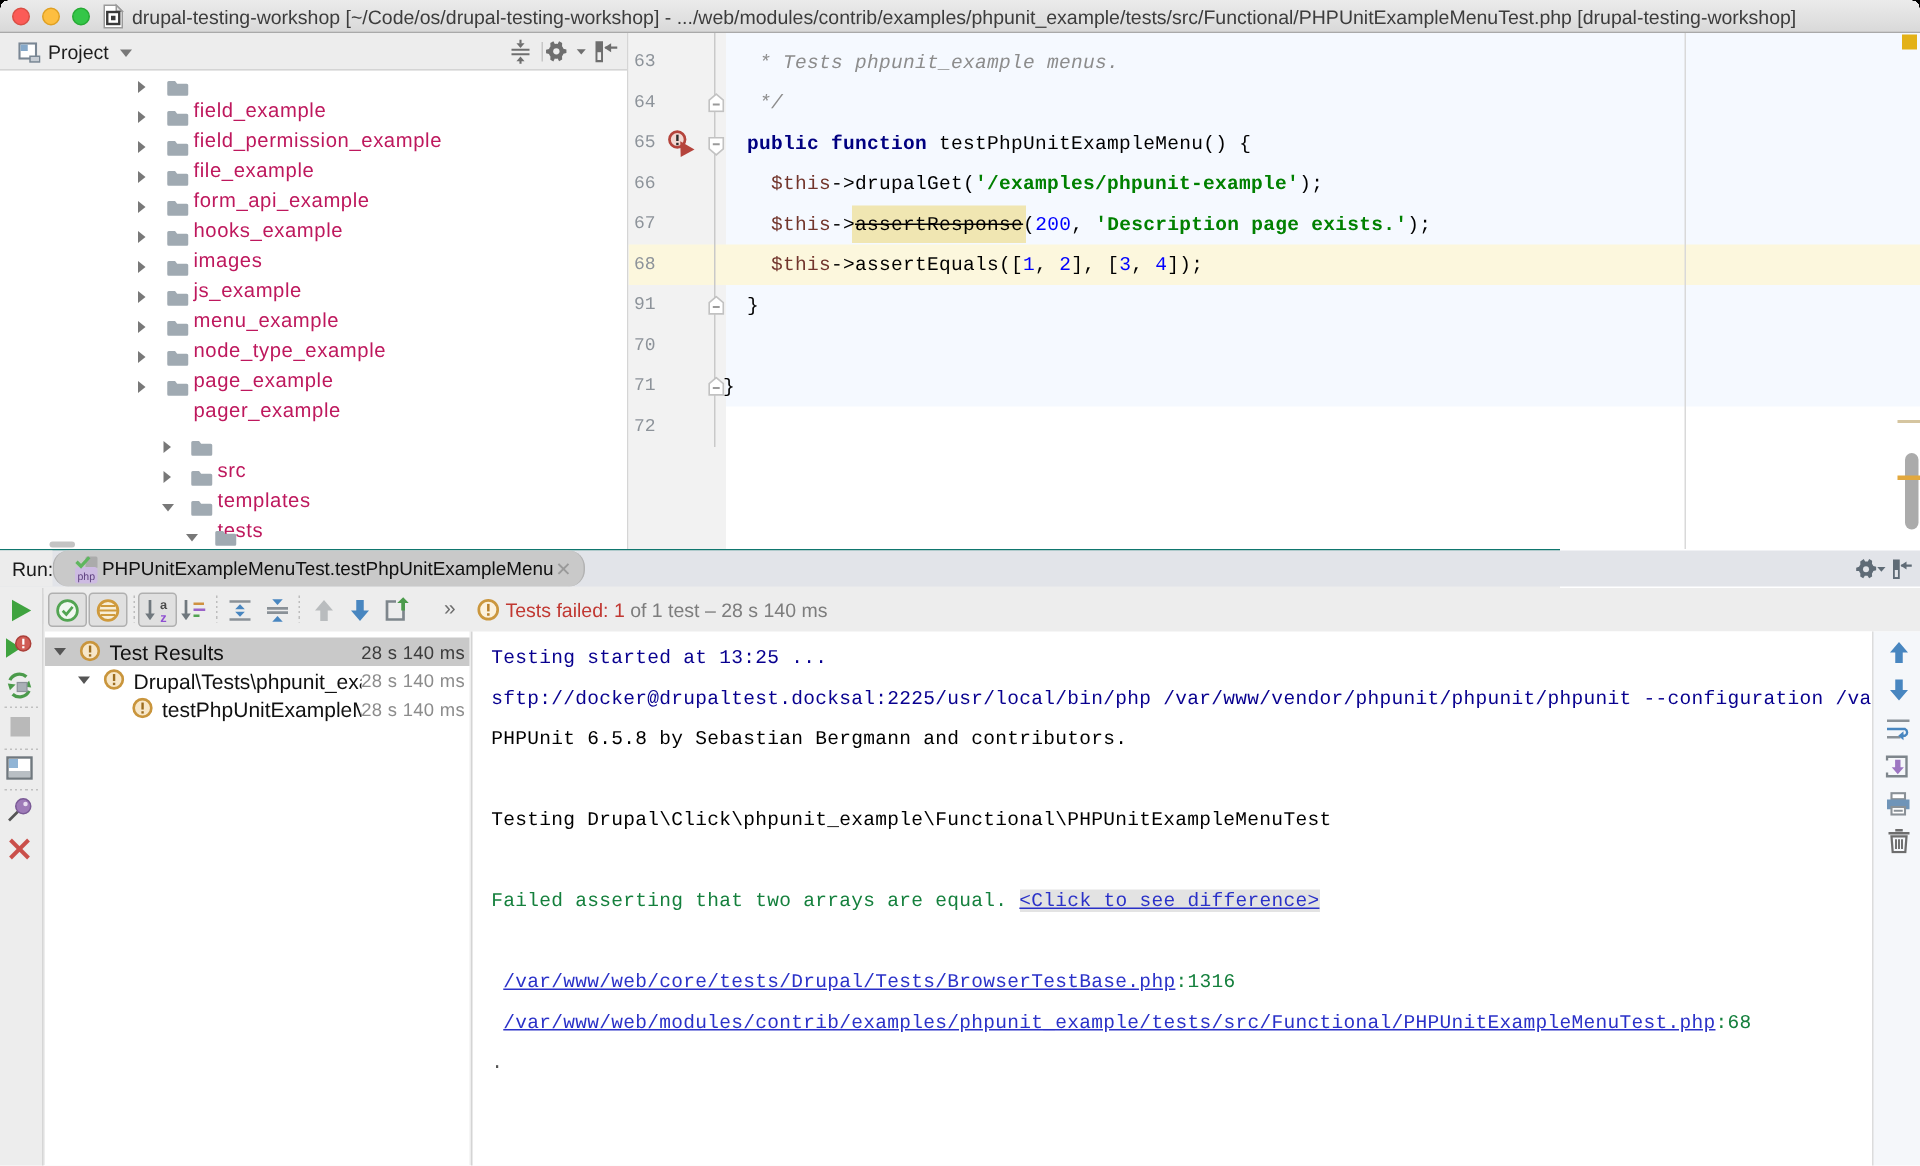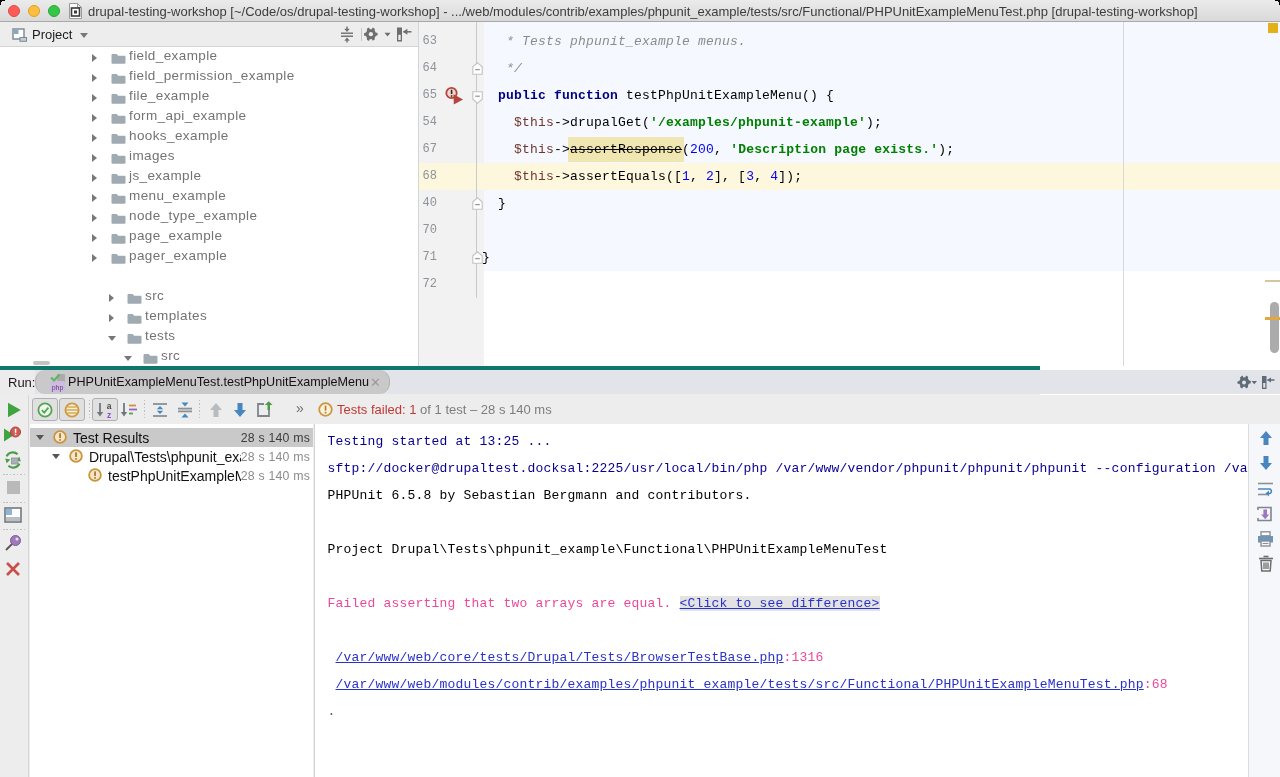--- a/index.html
+++ b/index.html
@@ -8,52 +8,52 @@
   .ab { position:absolute; }
   .m  { font-family:"Liberation Mono",monospace; font-size:13px; line-height:27px; letter-spacing:0.2px; white-space:pre; }
   svg { display:block; }
   #titlebar { left:0; top:0; width:1280px; height:22px;
     background:linear-gradient(#ebebeb,#d9d9d9); border-bottom:1px solid #a9a9a9; }
   .tl { position:absolute; top:5px; width:12px; height:12px; border-radius:50%; }
   #title-text { position:absolute; left:88px; top:3.5px; font-size:13px; color:#3c3c3c; white-space:nowrap; }
   #proj-head { left:0; top:22px; width:418px; height:25px; background:#ededed; border-bottom:1px solid #d4d4d4; }
   #tree { left:0; top:48px; width:418px; height:316px; background:#fff; overflow:hidden; }
   .trow { position:absolute; height:20px; width:418px; }
-  .trow .lbl { position:absolute; top:0; font-size:13.5px; letter-spacing:0.4px; color:#737373; }
+  .trow .lbl { position:absolute; top:18px; font-size:13.5px; letter-spacing:0.4px; color:#be185d; }
   .arr-r { position:absolute; top:6px; width:0; height:0; border-left:5px solid #787878; border-top:4px solid transparent; border-bottom:4px solid transparent; }
   .arr-d { position:absolute; top:8px; width:0; height:0; border-top:5px solid #787878; border-left:4px solid transparent; border-right:4px solid transparent; }
   .folder { position:absolute; top:4px; }
   #editor { left:418px; top:22px; width:862px; height:344px; background:#fff; overflow:hidden; border-left:1px solid #d5d5d5; }
   .lnum { position:absolute; width:18px; text-align:right; font-family:"Liberation Mono",monospace; font-size:12px; color:#8d939a; height:27px; line-height:27px; left:0px; }
   .cline { position:absolute; left:63px; height:27px; }
   .cm { color:#8c8c8c; font-style:italic; }
   .kw { color:#000080; font-weight:bold; }
   .st { color:#008000; font-weight:bold; }
   .nu { color:#0000ff; }
   .th { color:#72352c; }
-  #runpanel { left:0; top:366px; width:1040px; height:411px; background:#ededed; border-top:4px solid #0f766e; }
+  #runpanel { left:0; top:366px; width:1040px; height:411px; background:#ededed; border-top:1px solid #0f766e; }
   #tabrow { position:absolute; left:0; top:0; width:1280px; height:24px; background:#e2e4e9; }
   #runlabel { position:absolute; left:8px; top:4.5px; font-size:13px; color:#1a1a1a; }
   #tab { position:absolute; left:35px; top:0; width:355px; height:24px; background:#c9c9c9; border-left:1px solid #b2b2b2; border-right:1px solid #b2b2b2;border-radius:11px; }
   #tabtext { position:absolute; left:32px; top:5px; font-size:12.6px; color:#111; white-space:nowrap; }
   #tabclose { position:absolute; right:8px; top:5px; font-size:13px; color:#9a9a9a; }
   #toolrow { position:absolute; left:0; top:25px; width:1280px; height:29px; background:#ededed; }
   .togglebtn { position:absolute; top:3px; width:26px; height:23px; background:#e0e0e0; border:1px solid #b0b0b0; border-radius:3px; }
   #teststatus { position:absolute; left:337px; top:6.5px; font-size:13px; color:#7d7d7d; white-space:nowrap; }
   #teststatus b { color:#c13832; font-weight:normal; }
   #leftrail { position:absolute; left:0; top:25px; width:29px; height:386px; background:#ededed; border-right:1px solid #d6d6d6; }
   #testtree { position:absolute; left:30px; top:54px; width:283px; height:357px; background:#fff; }
   #console { position:absolute; left:314px; top:54px; width:934px; height:357px; background:#fff; border-left:1px solid #d4d4d4; overflow:hidden; }
   .ttrow { position:absolute; left:0; width:283px; height:19px; }
   .ttrow .lbl { position:absolute; top:1.5px; font-size:14px; color:#111; white-space:nowrap; }
   .ttrow .time { position:absolute; right:3px; top:2.5px; font-size:12.3px; letter-spacing:0.2px; color:#8c8c8c; }
   #conrail { position:absolute; left:1248px; top:54px; width:32px; height:357px; background:#f5f7fa; border-left:1px solid #dcdcdc; }
   .conline { position:absolute; left:12.5px; height:27px; color:#000; }
   .navy { color:#08008f; }
-  .dred { color:#ec4899; }
+  .dred { color:#15803d; }
   .lnk { color:#2a31c8; text-decoration:underline; }
 </style>
 </head>
 <body>
 
 <div class="ab" id="titlebar">
   <div style="position:absolute;left:0;top:0;width:5px;height:5px;background:radial-gradient(circle at 5px 5px, transparent 0 4.5px, #000 4.5px);"></div>
   <div style="position:absolute;right:0;top:0;width:5px;height:5px;background:radial-gradient(circle at 0 5px, transparent 0 4.5px, #000 4.5px);"></div>
   <div class="tl" style="left:8px;  background:#fc5b57; border:1px solid #d94f45;"></div>
   <div class="tl" style="left:28px; background:#fdbe40; border:1px solid #dfa023;"></div>
@@ -212,24 +212,24 @@
 <div class="ab" id="editor">
 <div class="ab" style="left:0;top:0;width:65px;height:344px;background:#f2f2f2;"></div>
 <div class="ab" style="left:65px;top:0;width:797px;height:249px;background:#f5f9ff;"></div>
 <div class="ab" style="left:0;top:140.5px;width:862px;height:27.5px;background:#fcf7dd;"></div>
 <div class="ab" style="left:57px;top:0;width:1px;height:276px;background:#c9c9c9;"></div>
 <div class="ab" style="left:704px;top:0;width:1px;height:344px;background:#d9d9d9;"></div>
 <div class="ab" style="left:148.5px;top:114.5px;width:116.5px;height:25.5px;background:#f0e6b2;"></div>
 <div class="lnum" style="top:6px">63</div>
 <div class="lnum" style="top:33px">64</div>
 <div class="lnum" style="top:60px">65</div>
-<div class="lnum" style="top:87px">54</div>
+<div class="lnum" style="top:87px">66</div>
 <div class="lnum" style="top:114px">67</div>
 <div class="lnum" style="top:141px">68</div>
-<div class="lnum" style="top:168px">40</div>
+<div class="lnum" style="top:168px">91</div>
 <div class="lnum" style="top:195px">70</div>
 <div class="lnum" style="top:222px">71</div>
 <div class="lnum" style="top:249px">72</div>
 <svg class="ab" style="left:25px;top:63px" width="20" height="20" viewBox="0 0 20 20">
 <circle cx="7.5" cy="8" r="5.2" fill="#f2d7d1" stroke="#b5443c" stroke-width="1.8"></circle>
 <rect x="6.8" y="4.8" width="1.6" height="4.2" fill="#2b2b2b"></rect>
 <rect x="6.8" y="10.2" width="1.6" height="1.6" fill="#2b2b2b"></rect>
 <path d="M9.5 9.2 L19 14.6 L9.8 19.6 z" fill="#b5443c"></path>
 </svg>
 <svg class="ab" style="left:52.5px;top:40px" width="11" height="13" viewBox="0 0 11 13">
@@ -422,21 +422,21 @@
           <rect x="6.7" y="9.8" width="1.7" height="1.7" fill="#9c6c1e"></rect>
         </svg>
         <span class="lbl" style="left:78px;width:133px;overflow:hidden;display:inline-block;">testPhpUnitExampleMe</span>
         <span class="time">28 s 140 ms</span>
       </div>
   </div>
   <div id="console">
 <div class="conline m navy" style="top:4px">Testing started at 13:25 ...</div>
 <div class="conline m navy" style="top:31px">sftp://docker@drupaltest.docksal:2225/usr/local/bin/php /var/www/vendor/phpunit/phpunit/phpunit --configuration /var/www/web/core/phpunit.xml.dist --filter "/(Drupal\\Tests\\phpunit_example)/"</div>
 <div class="conline m " style="top:58px">PHPUnit 6.5.8 by Sebastian Bergmann and contributors.</div>
-<div class="conline m " style="top:112px">Project Drupal\Tests\phpunit_example\Functional\PHPUnitExampleMenuTest</div>
+<div class="conline m " style="top:112px">Testing Drupal\Click\phpunit_example\Functional\PHPUnitExampleMenuTest</div>
 <div class="conline m " style="top:166px"><span class="dred">Failed asserting that two arrays are equal.</span> <span class="lnk" style="background:#e3e3e3">&lt;Click to see difference&gt;</span></div>
 <div class="conline m " style="top:220px"> <span class="lnk">/var/www/web/core/tests/Drupal/Tests/BrowserTestBase.php</span><span class="dred">:1316</span></div>
 <div class="conline m " style="top:247px"> <span class="lnk">/var/www/web/modules/contrib/examples/phpunit_example/tests/src/Functional/PHPUnitExampleMenuTest.php</span><span class="dred">:68</span></div>
 <div class="conline m " style="top:274px"><span style="color:#555">.</span></div>
   </div>
   <div id="conrail">
 <svg class="ab" style="left:9px;top:6px" width="16" height="16" viewBox="0 0 16 16">
         <path d="M8 1 L14 8 H10.5 V15 H5.5 V8 H2 Z" fill="#4886c0"></path>
       </svg>
 <svg class="ab" style="left:9px;top:31px" width="16" height="16" viewBox="0 0 16 16">

